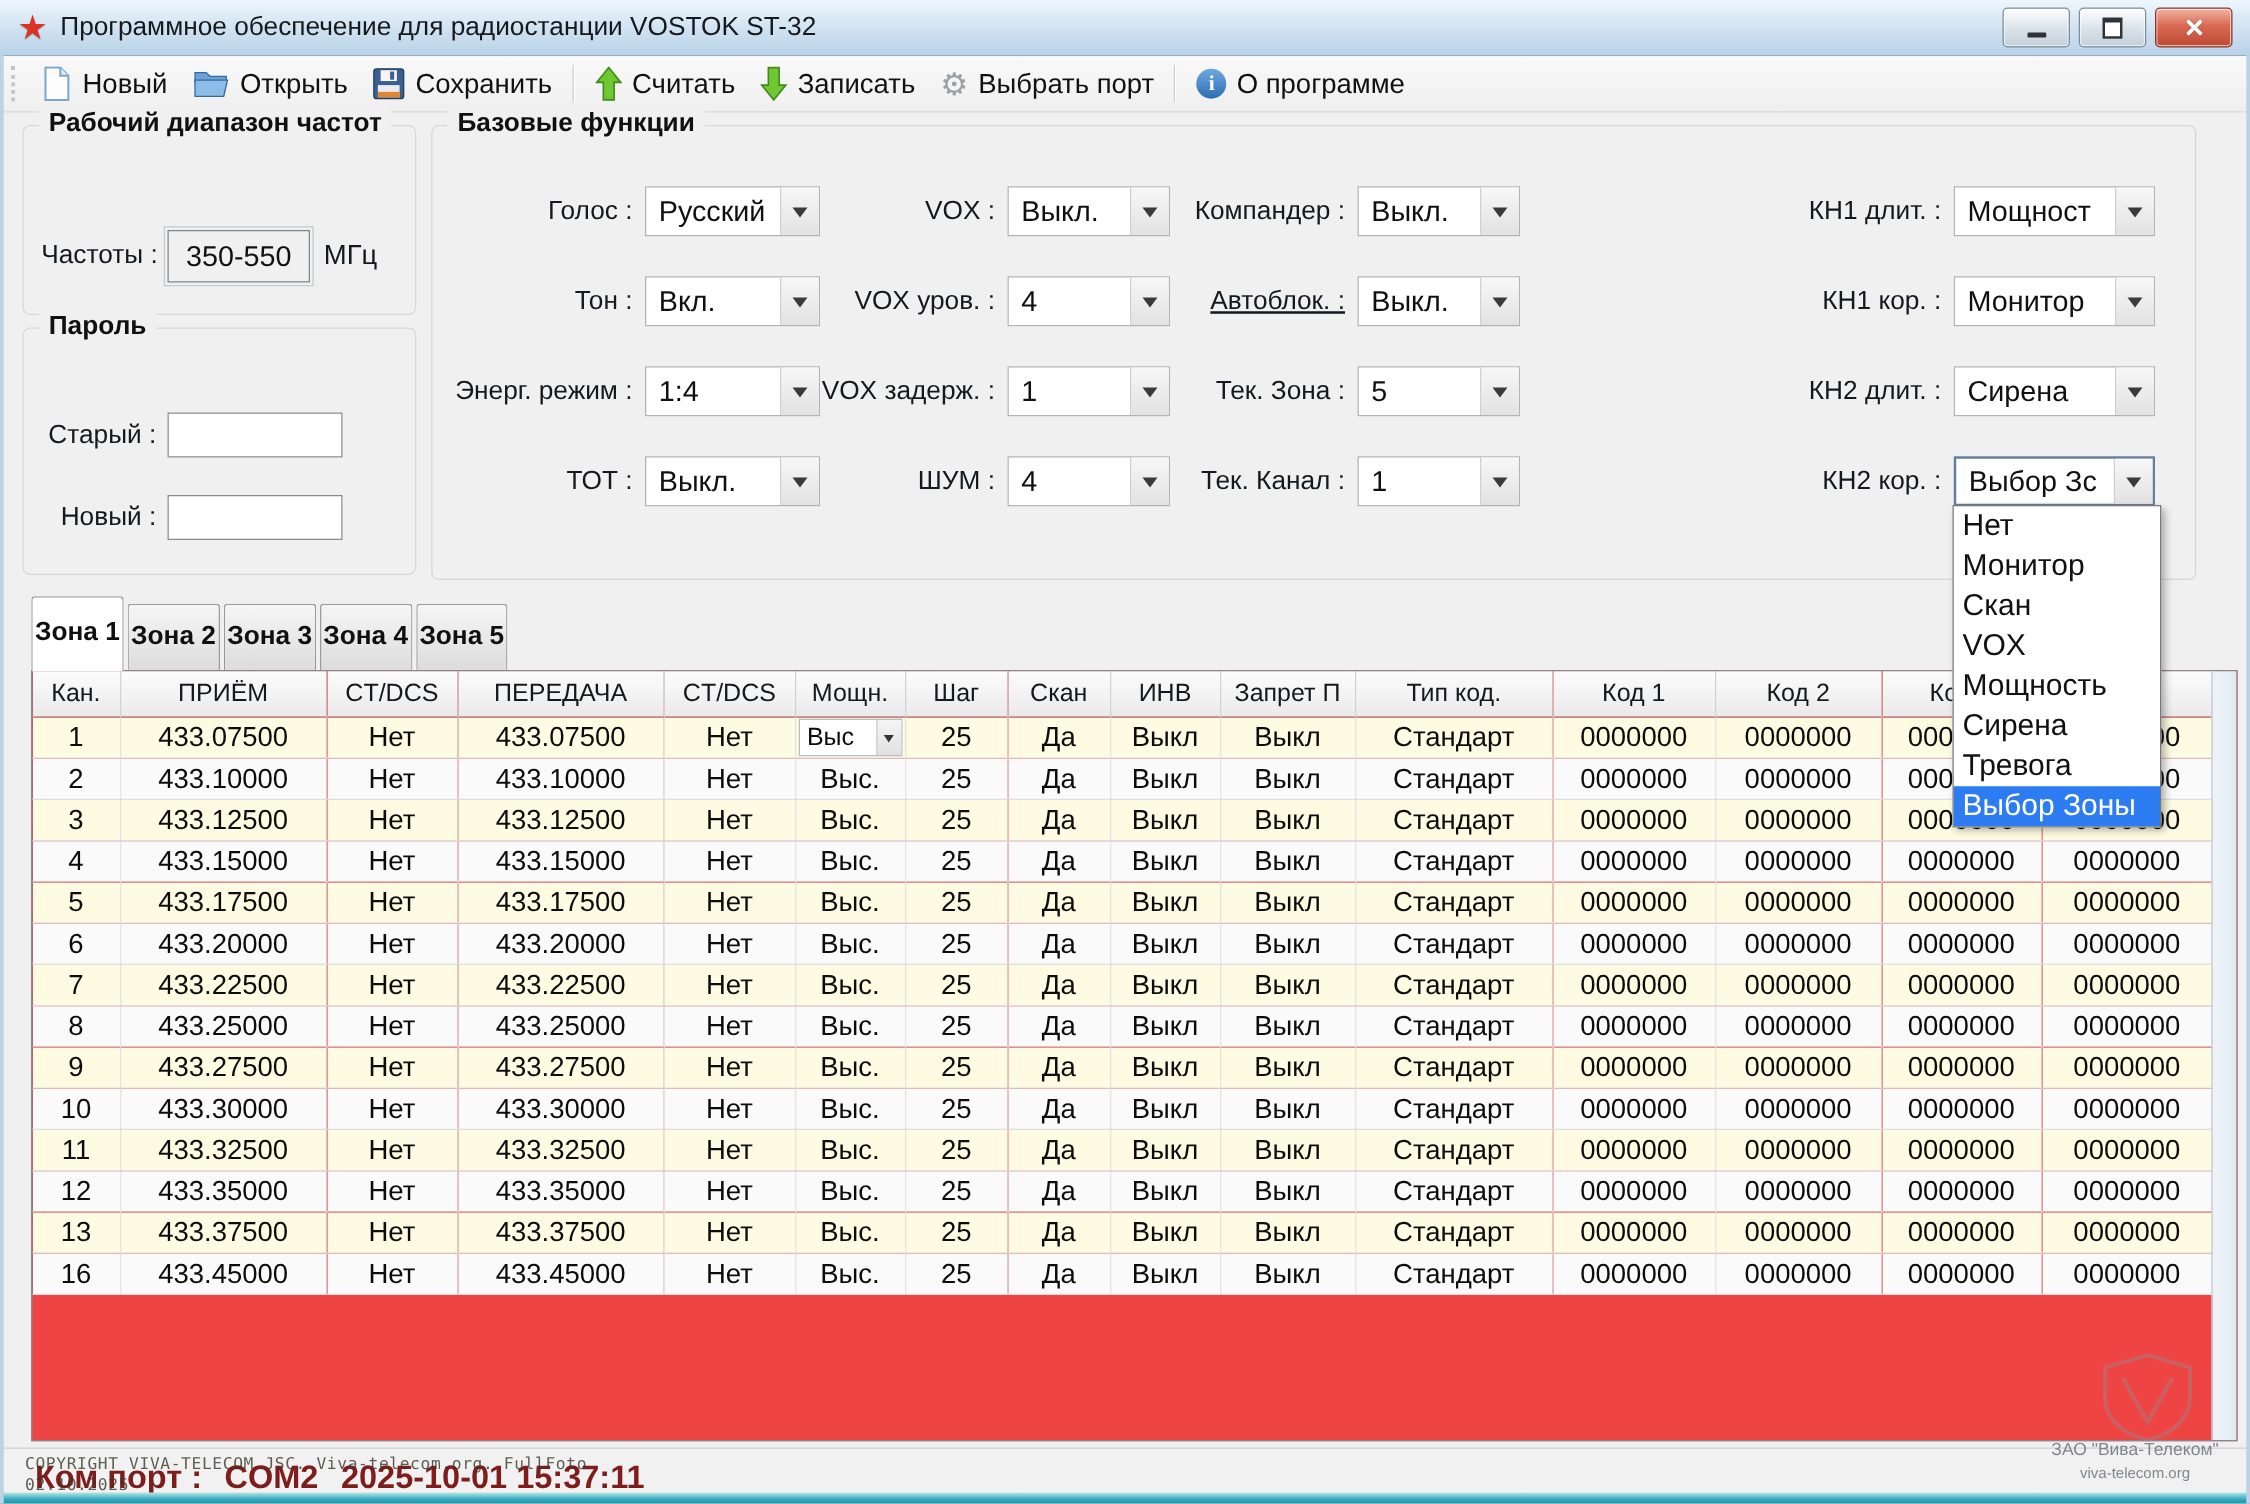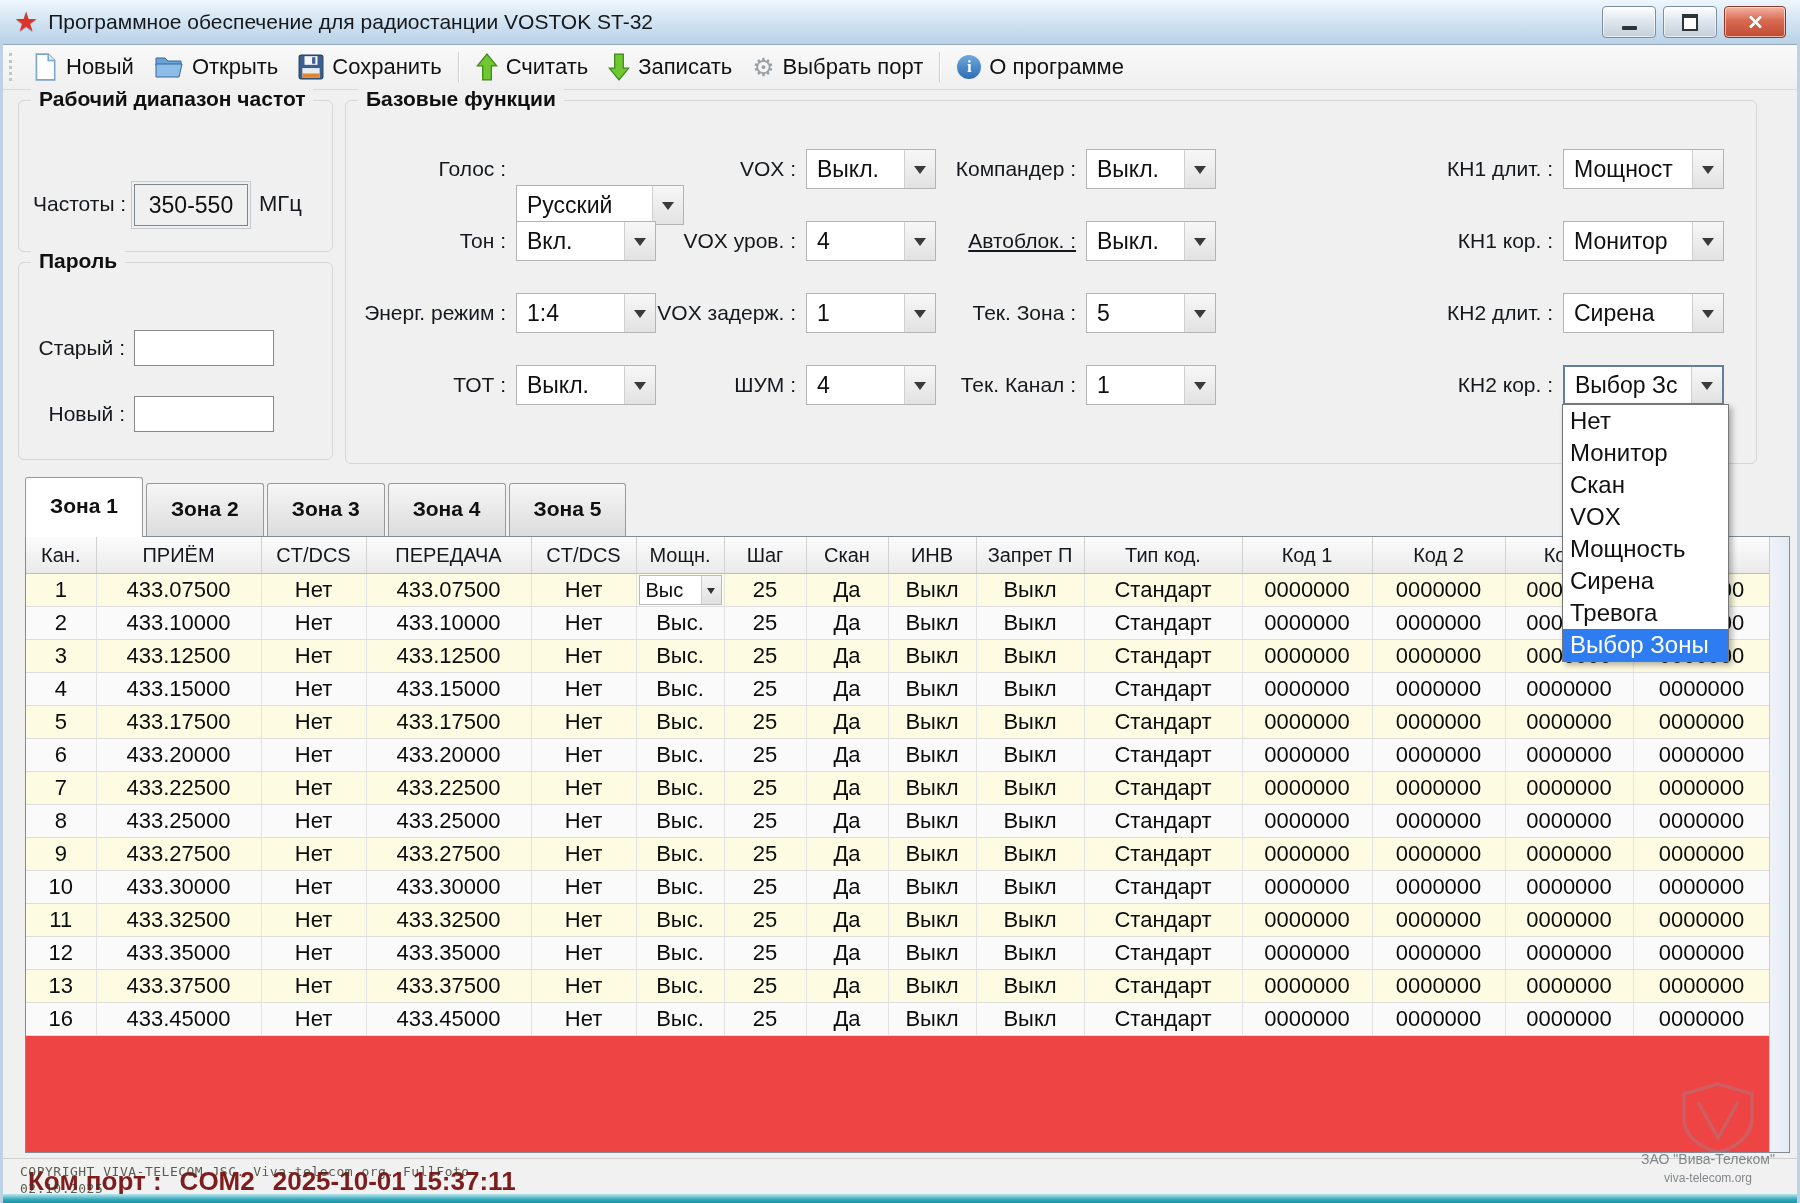--- a/index.html
+++ b/index.html
@@ -71,21 +71,21 @@
   .combo.focused{border:2px solid #667e9e;}
 
   
   .dropdown{position:absolute;left:1562px;top:404px;width:165px;background:#fff;border:1px solid #777;
     box-shadow:3px 3px 6px rgba(0,0,0,.3);z-index:50;}
   .ditem{height:32px;line-height:32px;font-size:24px;color:#111;padding-left:7px;white-space:nowrap;overflow:hidden;}
   .ditem.sel{background:#2e7cf2;color:#fff;}
 
   
   .tabs{position:absolute;left:25px;top:477px;height:59px;display:flex;align-items:flex-end;z-index:5;}
-  .tab{box-sizing:border-box;padding:0 24px;font-size:21px;font-weight:bold;color:#101010;
+  .tab{box-sizing:border-box;padding:0 2px;font-size:21px;font-weight:bold;color:#101010;
     height:53px;line-height:50px;background:linear-gradient(#f6f6f6,#dcdcdc);
     border:1px solid #9a9a9a;border-bottom:none;border-radius:3px 3px 0 0;margin-right:3px;}
   .tab.active{height:60px;line-height:56px;background:#fff;position:relative;top:1px;}
 
   
   .tableframe{position:absolute;left:25px;top:536px;width:1765px;height:617px;
     border:1px solid #808b95;background:#ef4444;box-sizing:border-box;}
   table.grid{border-collapse:collapse;table-layout:fixed;width:1744px;}
   table.grid th{height:36px;background:linear-gradient(#fcfcfc,#eaeaea);
     border-right:1px solid #d2d2d2;border-bottom:1px solid #bdbdbd;
@@ -214,21 +214,21 @@
     <div class="flabel" style="left:14px;top:67px;width:92px;height:36px;line-height:36px;">Старый :</div>
     <input class="pwd-input" style="top: 67px;">
     <div class="flabel" style="left:14px;top:133px;width:92px;height:36px;line-height:36px;">Новый :</div>
     <input class="pwd-input" style="top: 133px;">
   </div>
 
   <div class="groupbox" style="left:345px;top:100px;width:1410px;height:362px;">
     <div class="gtitle">Базовые функции</div>
     <div id="basic-fields">
         <div class="flabel" style="left: 0px; top: 48px; width: 160px; height: 40px; line-height: 40px;">Голос :</div>
-        <div class="combo" style="left: 170px; top: 48px; width: 168px; margin-top: 36px;">
+        <div class="combo" style="left: 170px; top: 48px; width: 140px;">
           <div class="cval">Русский</div>
           <div class="carrow"></div>
         </div>
         <div class="flabel" style="left: 0px; top: 120px; width: 160px; height: 40px; line-height: 40px;">Тон :</div>
         <div class="combo" style="left: 170px; top: 120px; width: 140px;">
           <div class="cval">Вкл.</div>
           <div class="carrow"></div>
         </div>
         <div class="flabel" style="left: 0px; top: 192px; width: 160px; height: 40px; line-height: 40px;">Энерг. режим :</div>
         <div class="combo" style="left: 170px; top: 192px; width: 140px;">

